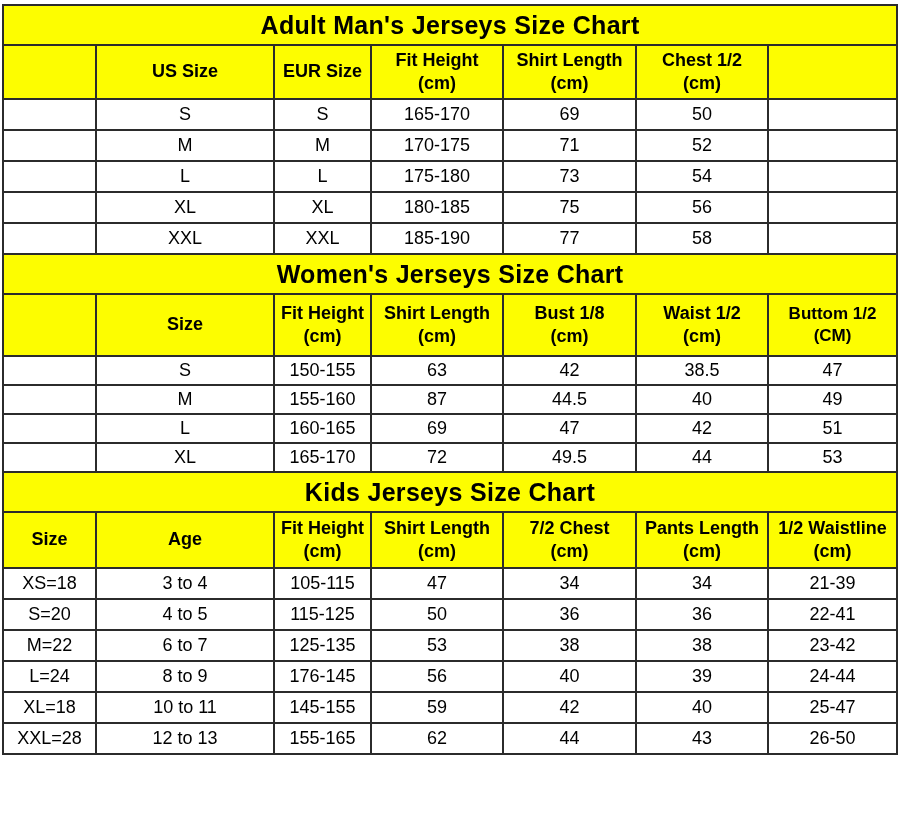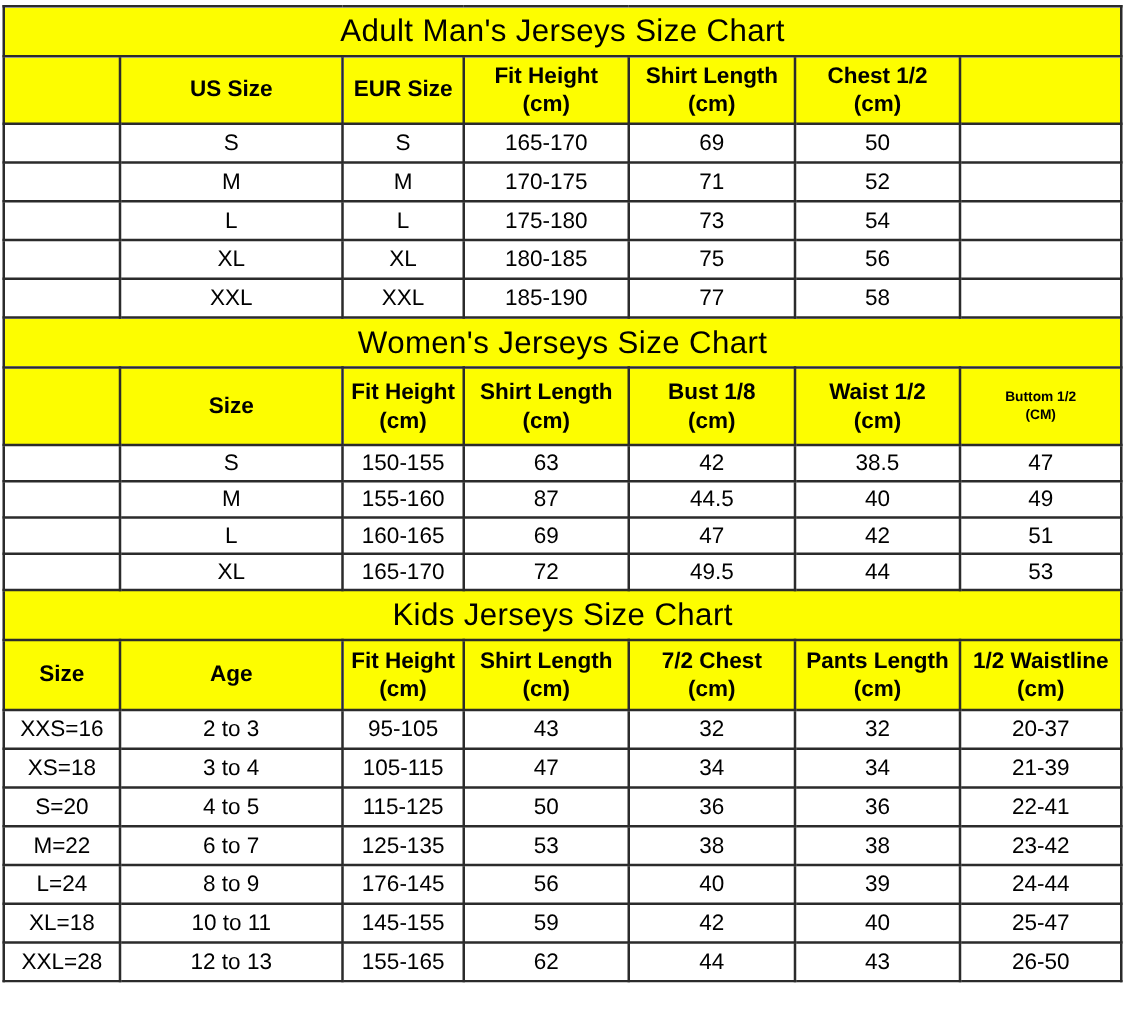--- a/index.html
+++ b/index.html
@@ -21,37 +21,37 @@
   }
   td {
     border: 2px solid #2b2b2b;
     text-align: center;
     vertical-align: middle;
     padding: 0 2px;
     overflow: hidden;
   }
   .title-row td {
     background: #fdfd00;
-    font-weight: normal;
+    font-weight: bold;
     font-size: 25px;
     height: 38px;
     letter-spacing: 0.3px;
   }
   .header-row td {
     background: #fdfd00;
     font-weight: bold;
     font-size: 18px;
     line-height: 1.3;
     white-space: pre-line;
     height: 52px;
   }
   .header-row.header-kids td { height: 54px; }
   .header-row.header-womens td { height: 60px; }
   .header-row td.small {
-    font-size: 11px;
+    font-size: 17px;
   }
   .data-row td {
     background: #ffffff;
     font-weight: normal;
     font-size: 18px;
     height: 29px;
   }
   .data-row.data-womens td { height: 27px; }
 </style>
 </head>
@@ -192,29 +192,20 @@
         <td>Shirt Length
 (cm)</td>
         <td>7/2 Chest
 (cm)</td>
         <td>Pants Length
 (cm)</td>
         <td>1/2 Waistline
 (cm)</td>
       </tr>
       <tr class="data-row data-kids">
-        <td>XXS=16</td>
-        <td>2 to 3</td>
-        <td>95-105</td>
-        <td>43</td>
-        <td>32</td>
-        <td>32</td>
-        <td>20-37</td>
-      </tr>
-      <tr class="data-row data-kids">
         <td>XS=18</td>
         <td>3 to 4</td>
         <td>105-115</td>
         <td>47</td>
         <td>34</td>
         <td>34</td>
         <td>21-39</td>
       </tr>
       <tr class="data-row data-kids">
         <td>S=20</td>

